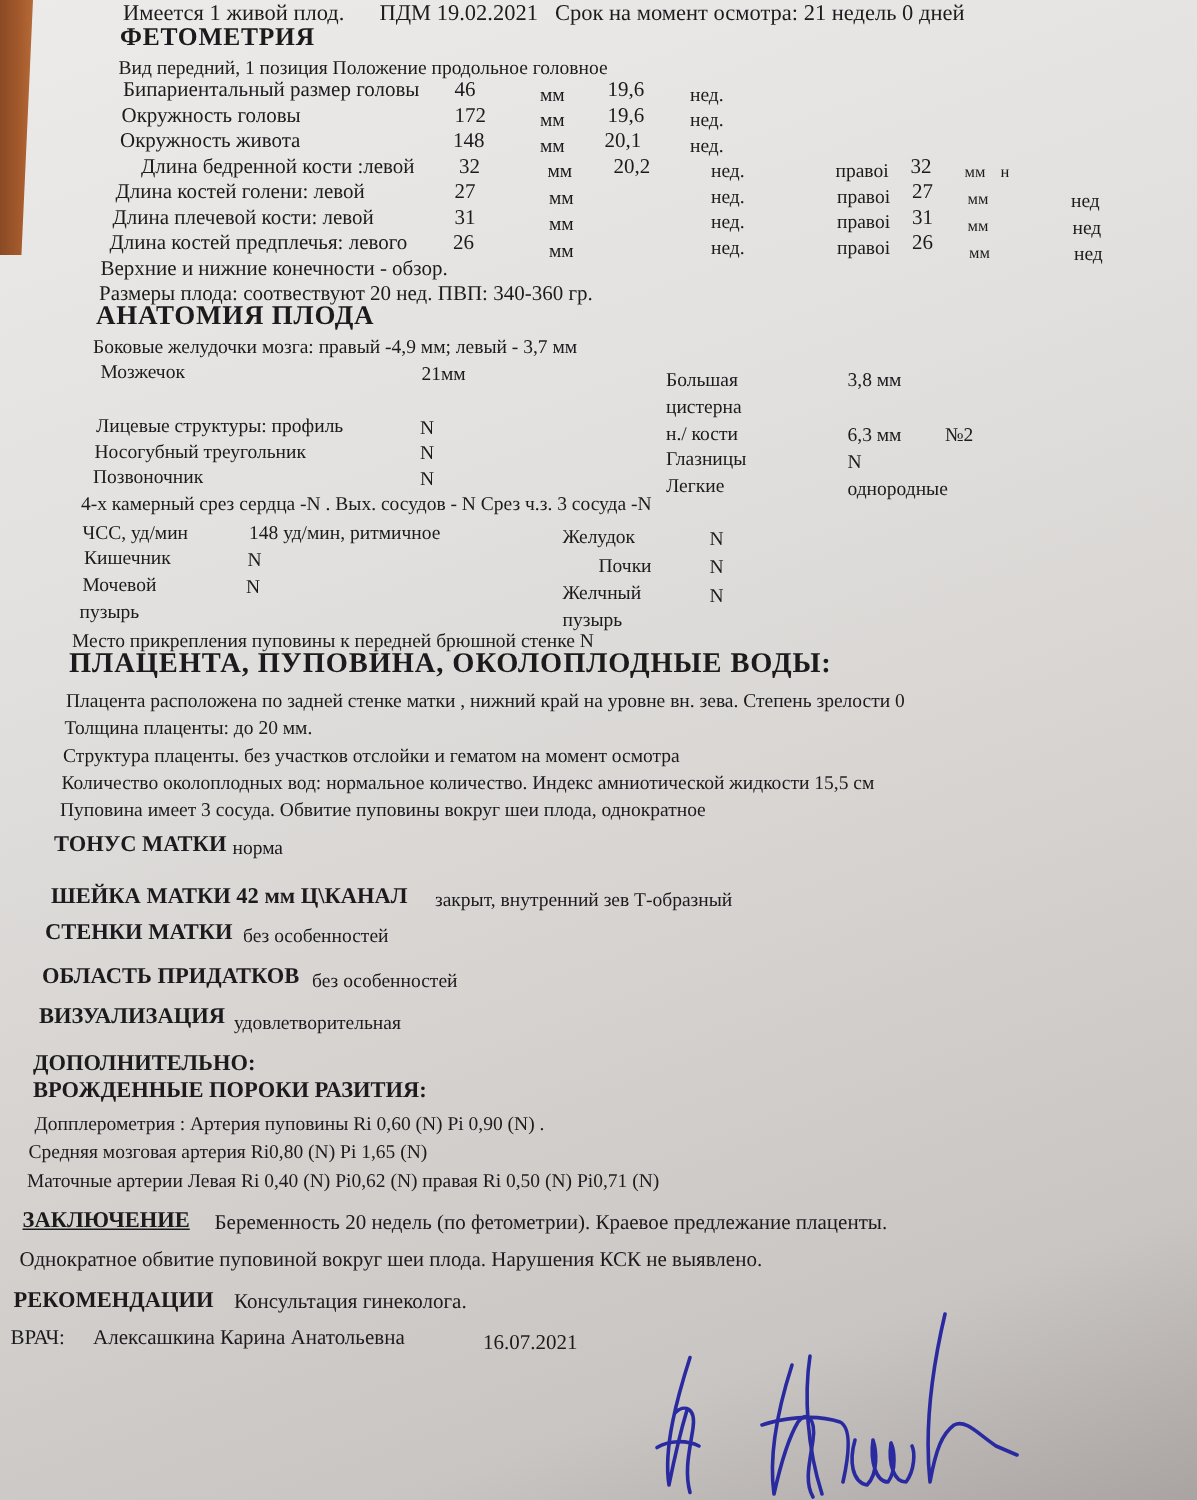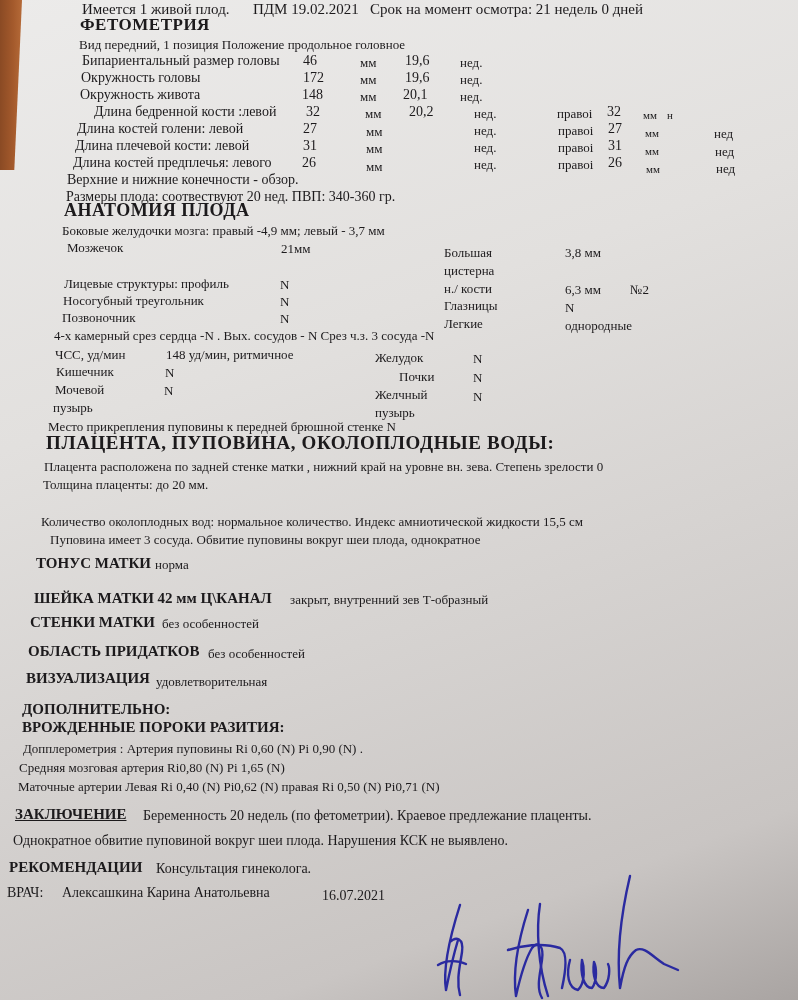--- a/index.html
+++ b/index.html
@@ -131,22 +131,23 @@
   <span class="t sm" style="left:53px;top:400px;">пузырь</span>
   <span class="t sm" style="left:164px;top:383px;">N</span>
   <span class="t sm" style="left:375px;top:387px;">Желчный</span>
   <span class="t sm" style="left:375px;top:405px;">пузырь</span>
   <span class="t sm" style="left:473px;top:389px;">N</span>
   <span class="t h2" style="left:46px;top:435px;">ПЛАЦЕНТА, ПУПОВИНА, ОКОЛОПЛОДНЫЕ ВОДЫ:</span>
 
   <span class="t sm" style="left:48px;top:419px;">Место прикрепления пуповины к передней брюшной стенке N</span>
   <span class="t sm" style="left:44px;top:459px;text-align:center;">Плацента расположена  по задней стенке матки , нижний край    на уровне вн. зева. Степень зрелости 0</span>
   <span class="t sm" style="left:43px;top:477px;">Толщина плаценты: до  20  мм.</span>
+  <span class="t sm" style="left:42px;top:496px;">Структура плаценты. без участков отслойки и гематом на момент осмотра</span>
   <span class="t sm" style="left:41px;top:514px;">Количество околоплодных вод: нормальное количество. Индекс амниотической жидкости  15,5 см</span>
-  <span class="t sm" style="left:50px;top:532px;">Пуповина имеет  3 сосуда. Обвитие пуповины вокруг шеи плода,  однократное</span>
+  <span class="t sm" style="left:40px;top:532px;">Пуповина имеет  3 сосуда. Обвитие пуповины вокруг шеи плода,  однократное</span>
 
   <span class="t hb" style="left:36px;top:555px;">ТОНУС МАТКИ</span>
   <span class="t sm" style="left:155px;top:557px;">норма</span>
   <span class="t hb" style="left:34px;top:590px;">ШЕЙКА МАТКИ 42 мм Ц\КАНАЛ</span>
   <span class="t sm" style="left:290px;top:592px;">закрыт, внутренний зев Т-образный</span>
   <span class="t hb" style="left:30px;top:614px;">СТЕНКИ МАТКИ</span>
   <span class="t sm" style="left:162px;top:616px;">без особенностей</span>
   <span class="t hb" style="left:28px;top:643px;">ОБЛАСТЬ ПРИДАТКОВ</span>
   <span class="t sm" style="left:208px;top:646px;">без особенностей</span>
   <span class="t hb" style="left:26px;top:670px;">ВИЗУАЛИЗАЦИЯ</span>

